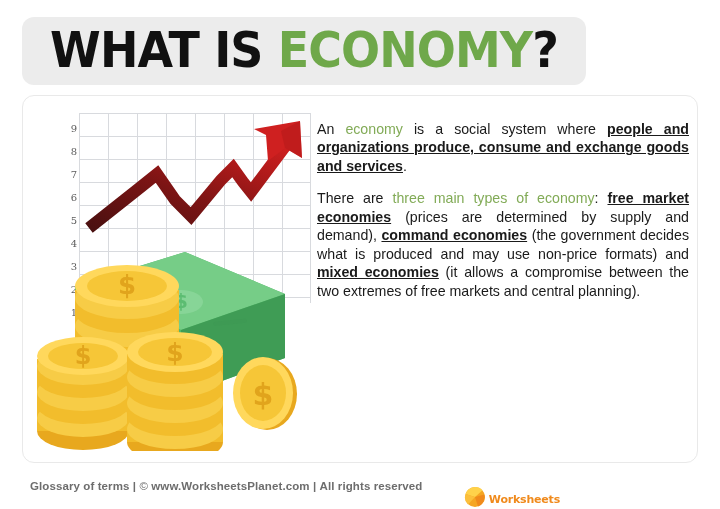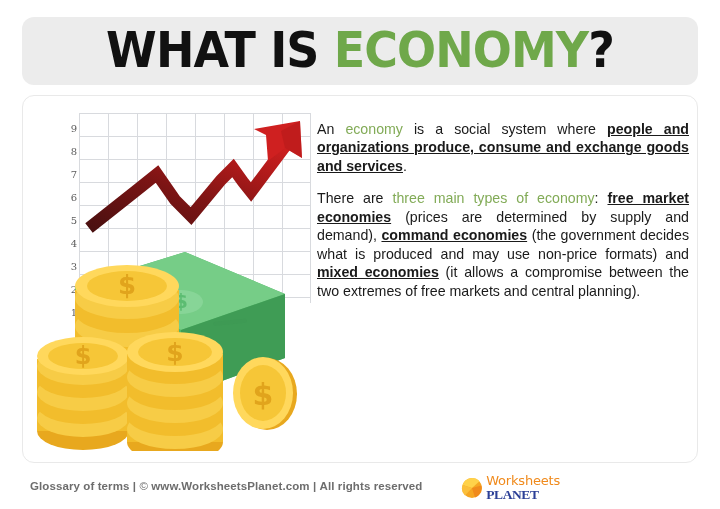--- a/index.html
+++ b/index.html
@@ -11,21 +11,21 @@
     position:relative;
   }
   .page{
     position:absolute;inset:0;
     padding:0;
   }
 
   
   .title-banner{
     position:absolute;
-    left:22px;top:17px;width:676px;height:68px;
+    left:22px;top:17px;width:564px;height:68px;
     background:#ececec;
     border-radius:12px;
     display:flex;align-items:center;justify-content:center;
   }
   .title-text{
     font-family:"DejaVu Sans", sans-serif;
     font-weight:bold;
     font-size:50px;
     line-height:1;
     letter-spacing:-1px;
@@ -99,22 +99,23 @@
   }
   .logo{
     position:absolute;right:12px;top:2px;
     display:flex;align-items:center;gap:3px;
   }
   .logo-words{
     display:flex;flex-direction:column;line-height:1;
   }
   .logo-top{
     font-family:"DejaVu Sans", sans-serif;
-    font-size:13px;font-weight:normal;color:#f08a1c;
+    font-size:11px;font-weight:bold;color:#f08a1c;
     letter-spacing:-0.2px;
+    margin-top:20px;
   }
   .logo-bottom{
     font-family:Liberation Serif, serif;
     font-size:13.5px;font-weight:bold;color:#2b3f97;
     letter-spacing:-0.4px;margin-top:1px;
   }
 </style>
 </head>
 <body>
 

